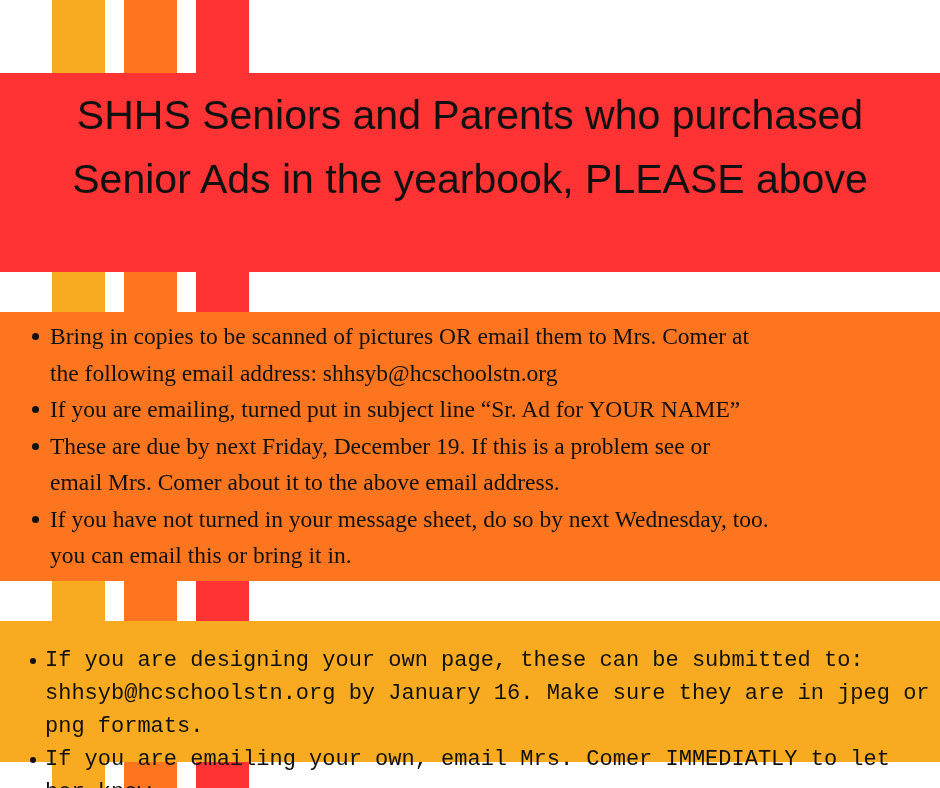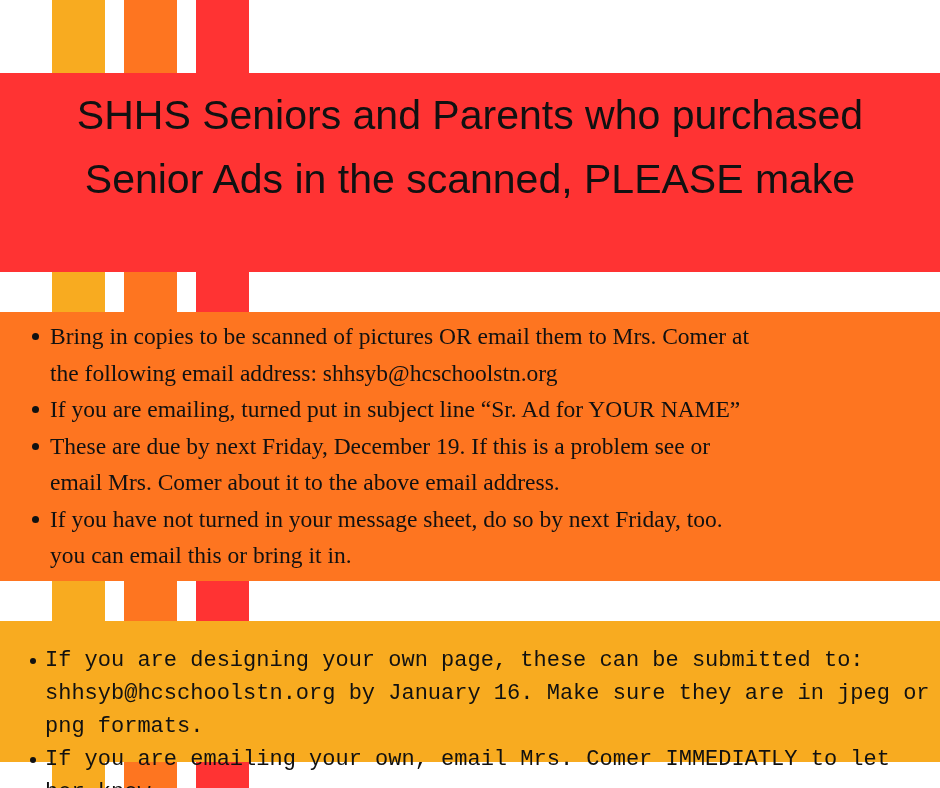--- a/index.html
+++ b/index.html
@@ -54,37 +54,37 @@
 <div class="stripe yellow"></div>
 <div class="stripe orange"></div>
 <div class="stripe red"></div>
 
 <div class="band red"></div>
 <div class="band orange"></div>
 <div class="band yellow"></div>
 
 <h1 class="heading">
   <span>SHHS Seniors and Parents who purchased</span>
-  <span>Senior Ads in the scanned, PLEASE make</span>
+  <span>Senior Ads in the yearbook, PLEASE above</span>
 </h1>
 
 <ul class="list orange-list">
   <li>
     <div>Bring in copies to be scanned of pictures OR email them to Mrs. Comer at</div>
     <div>the following email address:  shhsyb@hcschoolstn.org</div>
   </li>
   <li>
     <div>If you are emailing, turned put in subject line “Sr. Ad for YOUR NAME”</div>
   </li>
   <li>
     <div>These are due by next Friday, December 19.  If this is a problem see or</div>
     <div>email Mrs. Comer about it to the above email address.</div>
   </li>
   <li>
-    <div>If you have not turned in your message sheet, do so by next Friday, too.</div>
+    <div>If you have not turned in your message sheet, do so by next Wednesday, too.</div>
     <div>you can email this or bring it in.</div>
   </li>
 </ul>
 
 <ul class="list yellow-list">
   <li>
     <div>If you are designing your own page, these can be submitted to:</div>
     <div>shhsyb@hcschoolstn.org by January 16.  Make sure they are in jpeg or png formats.</div>
   </li>
   <li>

